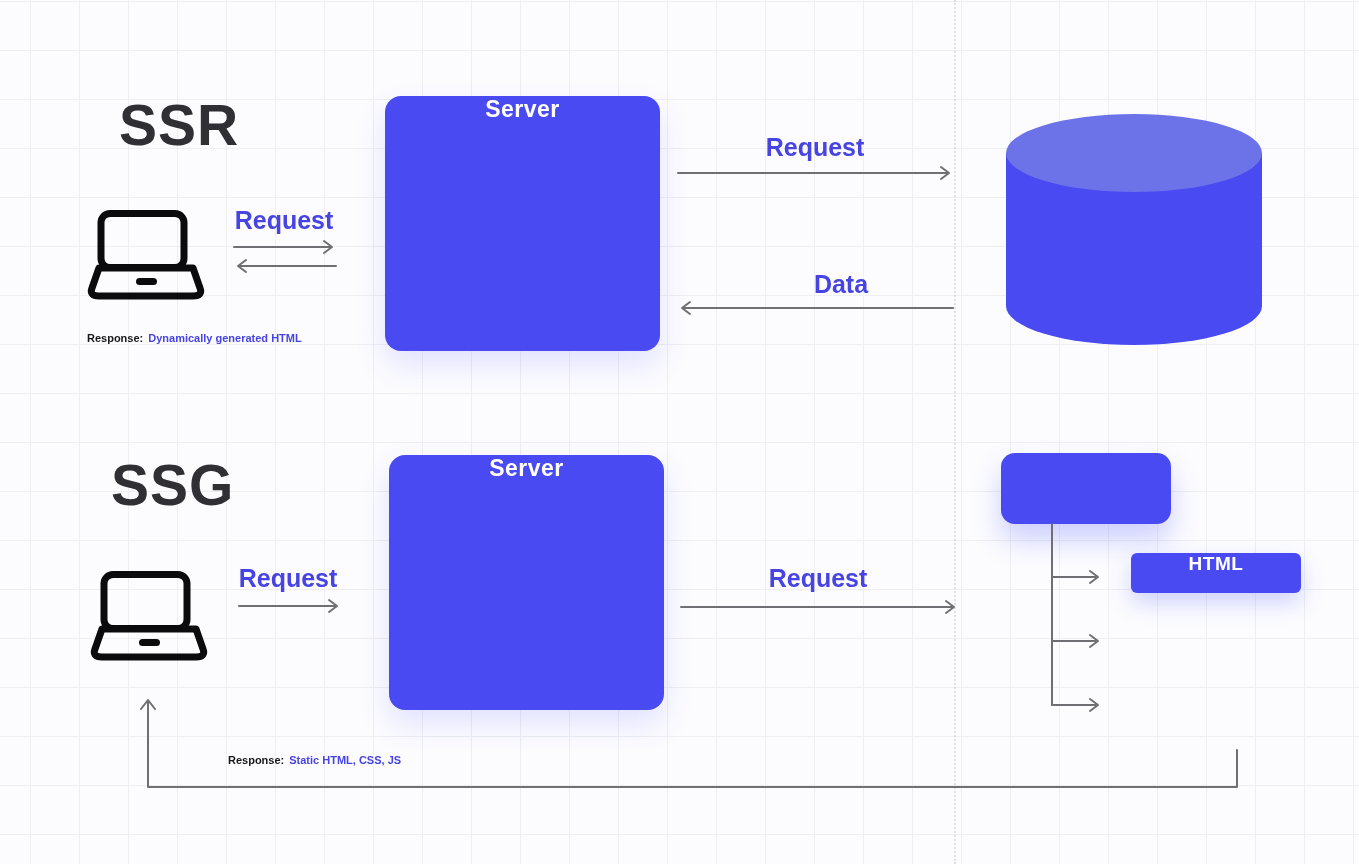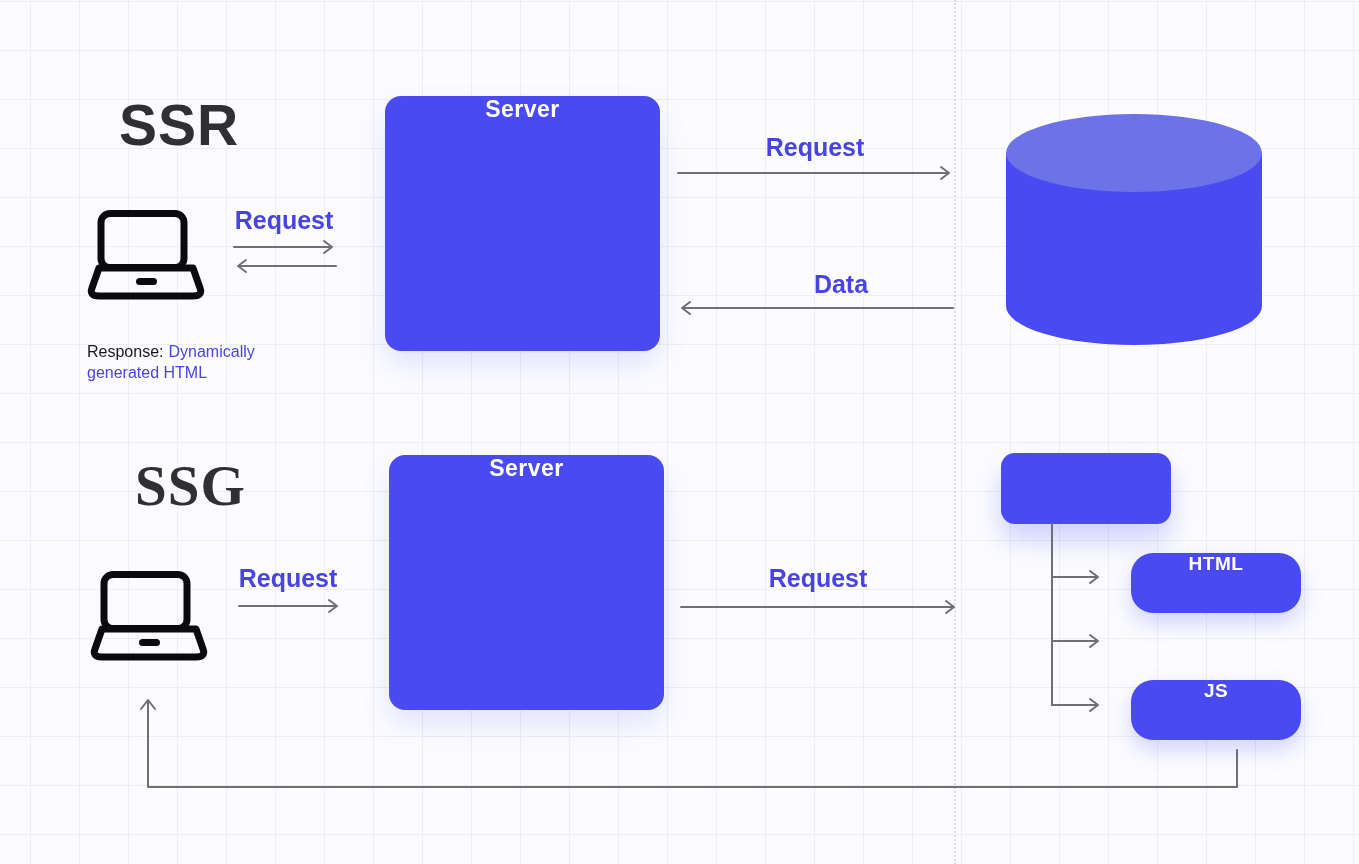--- a/index.html
+++ b/index.html
@@ -20,55 +20,55 @@
 
   .dotted-divider {
     left:954px; top:0; height:864px; width:0;
     border-left:2px dotted #c6c6cf; opacity:.55;
   }
 
   .section-title {
     font-size:57px; font-weight:800; color:#2f2f34; letter-spacing:1px; line-height:1;margin-left:32px;
   }
   #ssr-title { left:87px; top:97px; }
-  #ssg-title { left:103px; top:457px;font-family:Liberation Serif, serif; }
+  #ssg-title { left:79px; top:457px; }
 
   .blue-box {
     background:#4a4af2; border-radius:16px;
     display:flex; align-items:flex-start; justify-content:center;
     box-shadow:0 14px 30px rgba(86,92,255,.16);
     margin-left:19px;
   }
   .blue-box .box-label { color:#ffffff; font-weight:700; font-size:23px; letter-spacing:.5px; }
 
   #ssr-server { left:366px; top:96px;  width:275px; height:255px; }
   #ssg-server { left:370px; top:455px; width:275px; height:255px; }
 
   #ssg-origin-box { left:982px; top:453px; width:170px; height:71px; border-radius:14px;
                     box-shadow:0 16px 28px rgba(86,92,255,.28); }
 
   .asset-box {
-    left:1112px; width:170px; height:60px; border-radius:22px;
+    left:1112px; width:170px; height:40px; border-radius:6px;
     box-shadow:0 10px 22px rgba(86,92,255,.26);
   }
   .asset-box .box-label { font-size:19px; }
   #asset-html { top:553px; }
   #asset-css  { top:617px; }
   #asset-js   { top:680px; }
 
   .arrow-label {
     color:#4744e3; font-weight:700; font-size:25px; text-align:center;
   }
   #ssr-client-request-label { left:230px; top:206px; width:108px; }
   #ssr-db-request-label     { left:765px; top:133px; width:100px; }
   #ssr-db-data-label        { left:765px; top:270px; width:100px;margin-left:26px; }
   #ssg-client-request-label { left:234px; top:564px; width:108px; }
   #ssg-origin-request-label { left:768px; top:564px; width:100px; }
 
-  .response-text { font-size:16px; font-weight:400; line-height:21px; color:#17171c;margin-top:13px; }
+  .response-text { font-size:11px; font-weight:700; line-height:21px; color:#17171c; }
   .response-text .resp-value { color:#4744e3; }
   .response-text .resp-prefix { margin-right:5px; }
   #ssr-response { left:87px; top:328px; width:218px; }
   #ssg-response { left:228px; top:750px; width:600px; white-space:nowrap; }
 
   #db-label-pos { left:1006px; top:226px; width:256px; text-align:center;
                   color:#fff; font-weight:700; font-size:23px; letter-spacing:.5px; }
 
   svg { display:block; overflow:visible; }
   .stroke-arrow { stroke:#6f6f74; stroke-width:2; fill:none; stroke-linecap:round; stroke-linejoin:round; }
@@ -182,25 +182,25 @@
       <line class="stroke-arrow" x1="12" y1="117" x2="56" y2="117"></line>
         <polyline class="stroke-arrow" points="50,111 58,117 50,123"></polyline>
       <line class="stroke-arrow" x1="12" y1="181" x2="56" y2="181"></line>
         <polyline class="stroke-arrow" points="50,175 58,181 50,187"></polyline>
     </svg>
   </div>
 
   <div class="abs blue-box asset-box" id="asset-html">
     <span class="box-label">HTML</span>
   </div>
-  <div class="abs blue-box asset-box" id="asset-js">
-    <span class="box-label">JS</span>
-  </div>
 
   <div class="abs" style="left:138px; top:693px;">
     <svg width="1110" height="102" viewBox="0 0 1110 102">
       <path class="stroke-arrow" d="M1099 57 L1099 94 L10 94 L10 9"></path>
       <polyline class="stroke-arrow" points="3,16 10,7 17,16"></polyline>
     </svg>
   </div>
 
+  <div class="abs response-text" id="ssg-response">
+    <span class="resp-prefix">Response:</span><span class="resp-value">Static HTML, CSS, JS</span>
+  </div>
 
 </div>
 
 </body></html>

